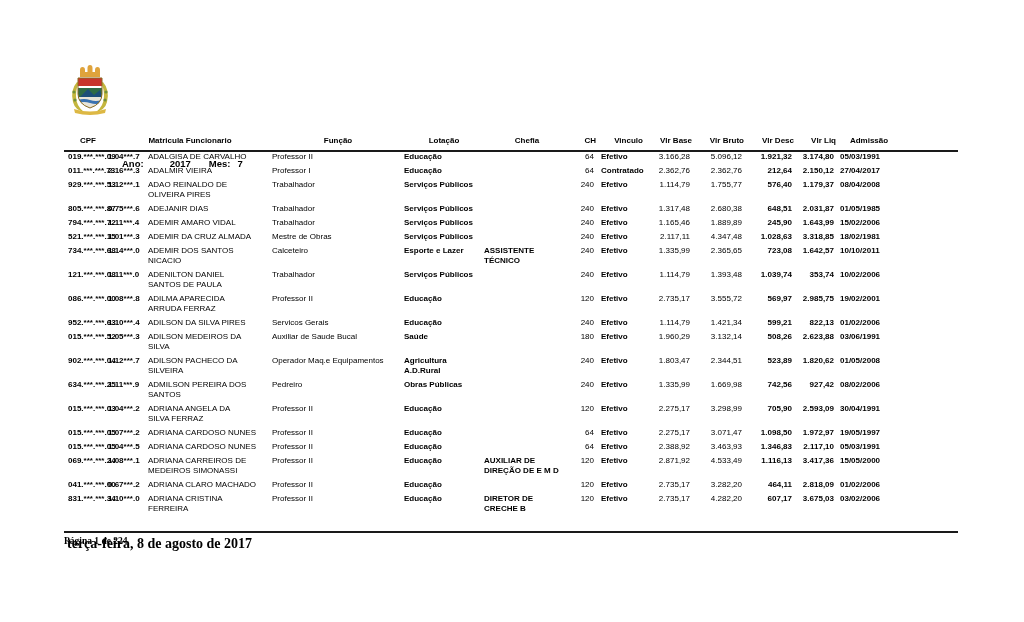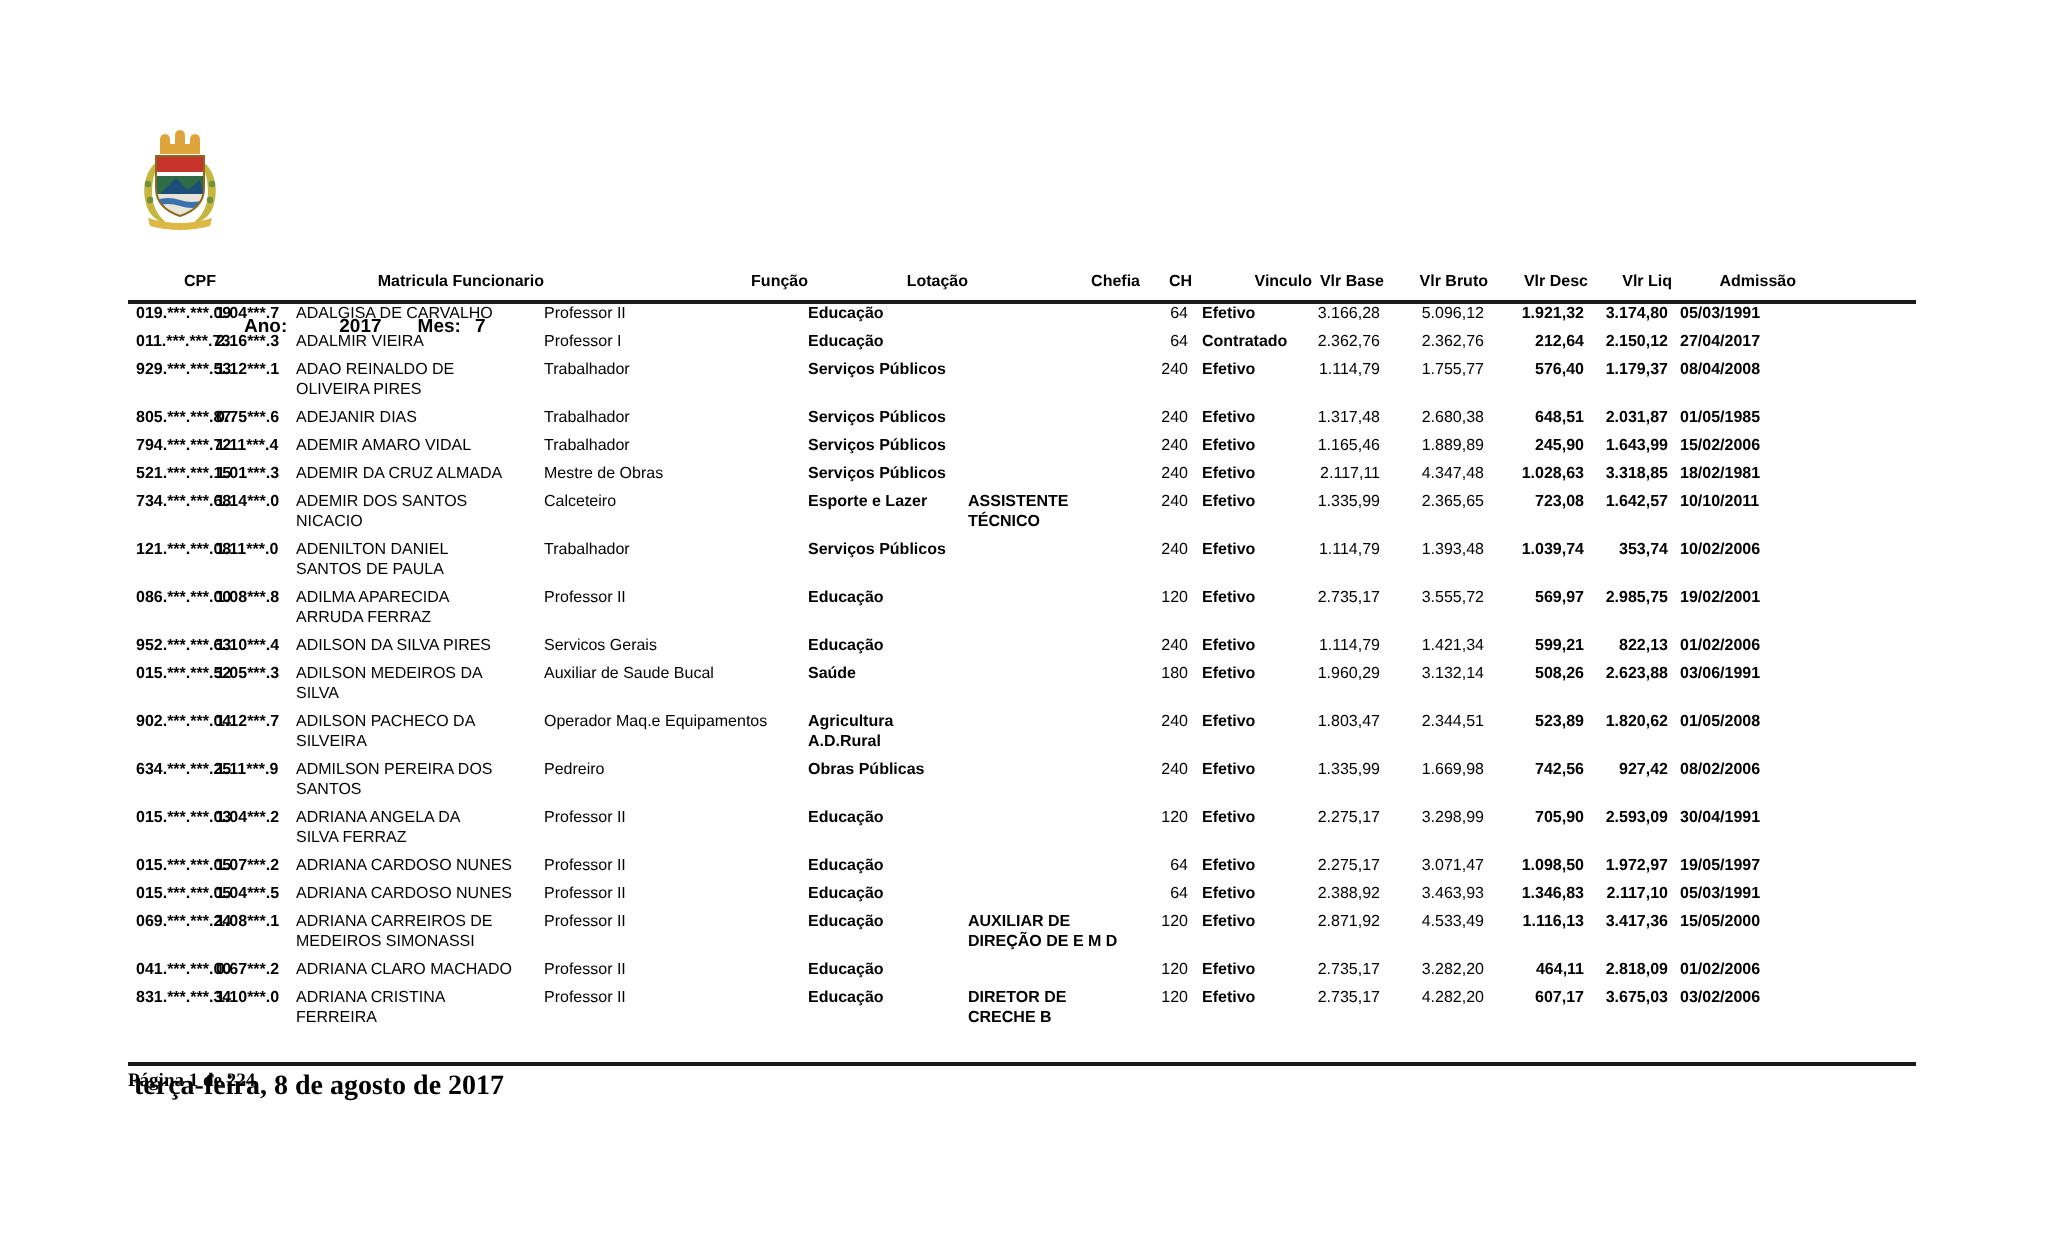--- a/index.html
+++ b/index.html
@@ -20,21 +20,21 @@
   .period .lab-ano{margin-right:26px;}
   .period .val-ano{margin-right:18px;}
   .period .lab-mes{margin-right:7px;}
 
   
   table.report{
     position:absolute;left:68px;top:136px;width:830px;
     border-collapse:collapse;table-layout:fixed;
     font-size:8px;line-height:10px;
   }
-  th{font-weight:bold;text-align:right;vertical-align:bottom;padding:0 0 4px 0;}
+  th{font-weight:bold;text-align:center;vertical-align:bottom;padding:0 0 4px 0;}
   td{vertical-align:top;padding:2px 2px 2px 0;}
   .b{font-weight:bold;}
   .num{text-align:right;}
   .pre{white-space:pre;}
   .vinc{padding-left:5px;}
   .adm{padding-left:4px;}
   .mat{display:inline-block;width:40px;vertical-align:top;font-weight:bold;}
   .nome{display:inline-block;width:120px;vertical-align:top;white-space:pre;}
 
   .rule-top{position:absolute;left:64px;top:150px;width:894px;height:2px;background:#1a1a1a;}

